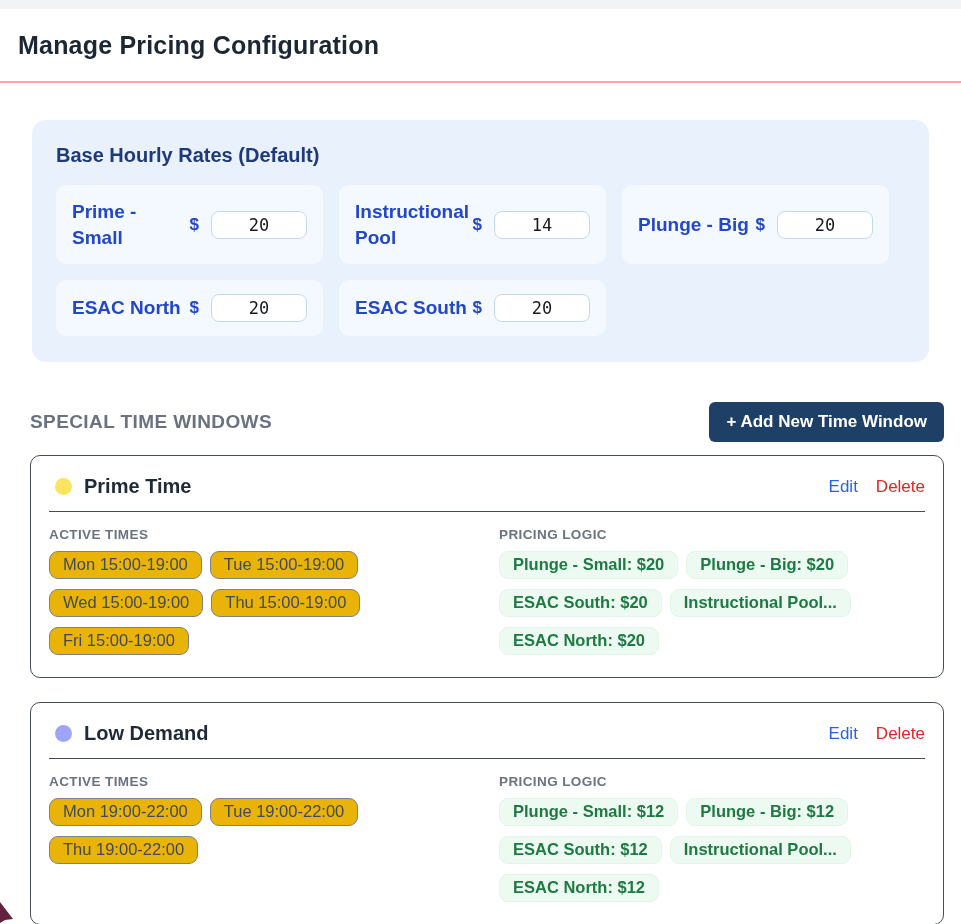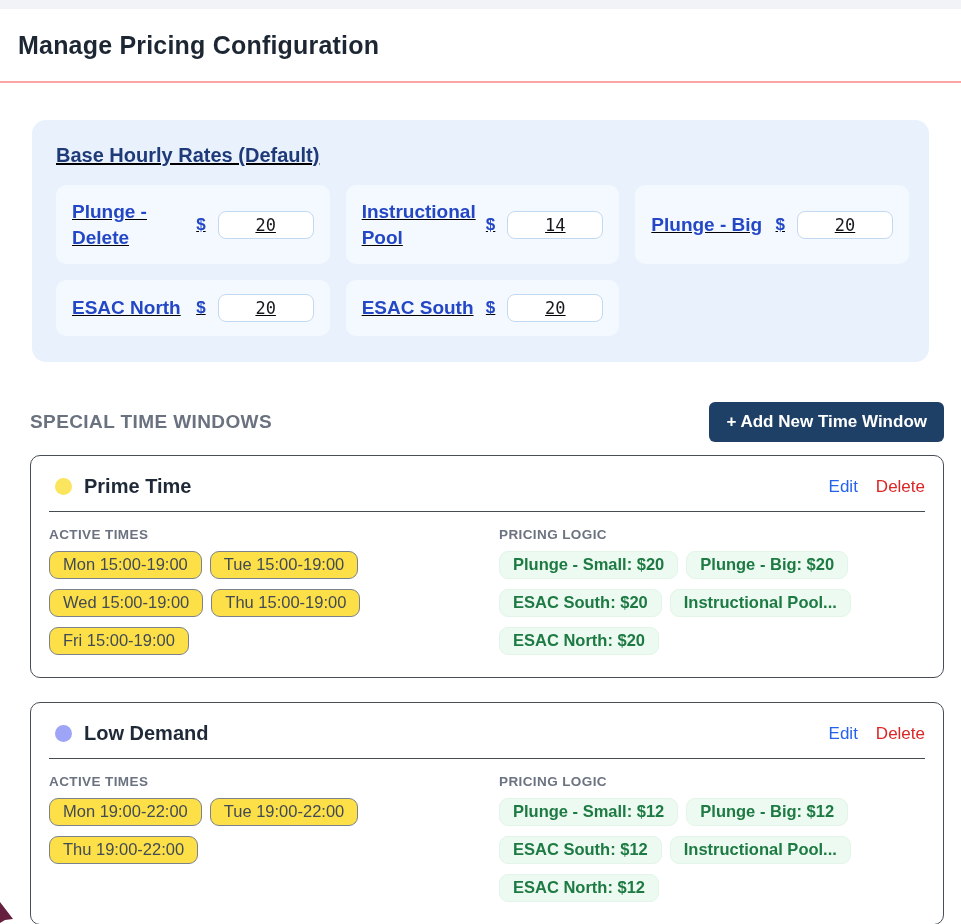--- a/index.html
+++ b/index.html
@@ -7,21 +7,21 @@
     font-family:"Liberation Sans", sans-serif; }
   .top-strip { height:9px; background:#f1f3f6; }
   .app-header { height:74px; background:#fff; display:flex; align-items:center;
     padding-left:18px; border-bottom:2px solid #fca5a5; }
   .app-title { font-size:25px; font-weight:700; color:#1c2733; letter-spacing:.2px; }
 
   main { padding:0 17px 0 30px; }
 
   
   .rates-panel { margin:37px 15px 0 2px; background:#e8f1fc; border-radius:14px;
-    padding:24px 20px 26px 24px;text-decoration:underline; }
+    padding:24px 40px 26px 24px; }
   .rates-title { font-size:20px; font-weight:700; color:#1e3a78; }
   .rates-grid { margin-top:18px; display:grid; grid-template-columns:1fr 1fr 1fr;
     gap:16px; }
   .rate-card { background:#f3f9fe; border-radius:10px; display:flex;
     align-items:center; padding:14px 16px; }
   .rate-label { flex:1; font-size:19px; font-weight:600; color:#2447c5; line-height:1.35; }
   .rate-dollar { font-size:17px; font-weight:600; color:#2447c5; margin-right:12px; }
   .rate-input { width:96px; height:28px; border:1px solid #c3d9f2; border-radius:8px;
     background:#fff; text-align:center; font-family:"DejaVu Sans Mono", monospace;
     font-size:17px; color:#16191d; outline:none; }
@@ -42,21 +42,21 @@
   .dot { width:17px; height:17px; border-radius:50%; margin-right:12px; flex:none; }
   .wc-title { flex:1; font-size:20px; font-weight:700; color:#1f2937; }
   .wc-actions { display:flex; gap:18px;padding-left:44px; }
   .link-edit { color:#2563eb; font-size:17px; text-decoration:none; }
   .link-delete { color:#dc2626; font-size:17px; text-decoration:none; }
   .wc-divider { border:none; border-top:1px solid #454c54; margin:0 18px; }
   .wc-body { display:grid; grid-template-columns:1fr 1fr; gap:24px;
     padding:15px 18px 22px 18px; }
   .col-label { font-size:13.5px; font-weight:700; color:#6b7280; letter-spacing:.4px; }
   .chips { margin-top:9px; display:flex; flex-wrap:wrap; gap:10px 8px; }
-  .time-chip { border:1px solid #7b828c; border-radius:9px; background:#fde047;
+  .time-chip { border:1px solid #7b828c; border-radius:9px; background:#eab308;
     padding:3px 13px 4px; font-size:16.5px; color:#424a56; white-space:nowrap; }
   .price-chip { background:#edfaf1; border:1px solid #e2f5e8; border-radius:9px;
     padding:3px 13px 4px; font-size:16.5px; font-weight:600; color:#1d7a43;
     white-space:nowrap; }
 
   .cursor-svg { position:fixed; left:0; bottom:0; pointer-events:none; }
 </style>
 </head>
 <body>
 
@@ -66,21 +66,21 @@
   <h1 class="app-title">Manage Pricing Configuration</h1>
 </header>
 
 <main>
 
   <section class="rates-panel">
     <div class="rates-title">Base Hourly Rates (Default)</div>
     <div class="rates-grid">
 
       <div class="rate-card">
-        <span class="rate-label">Plunge - Delete</span>
+        <span class="rate-label">Prime - Small</span>
         <span class="rate-dollar">$</span>
         <input class="rate-input" type="text" value="20" style="">
       </div>
 
       <div class="rate-card">
         <span class="rate-label">Instructional Pool</span>
         <span class="rate-dollar">$</span>
         <input class="rate-input" type="text" value="14" style="">
       </div>
 

